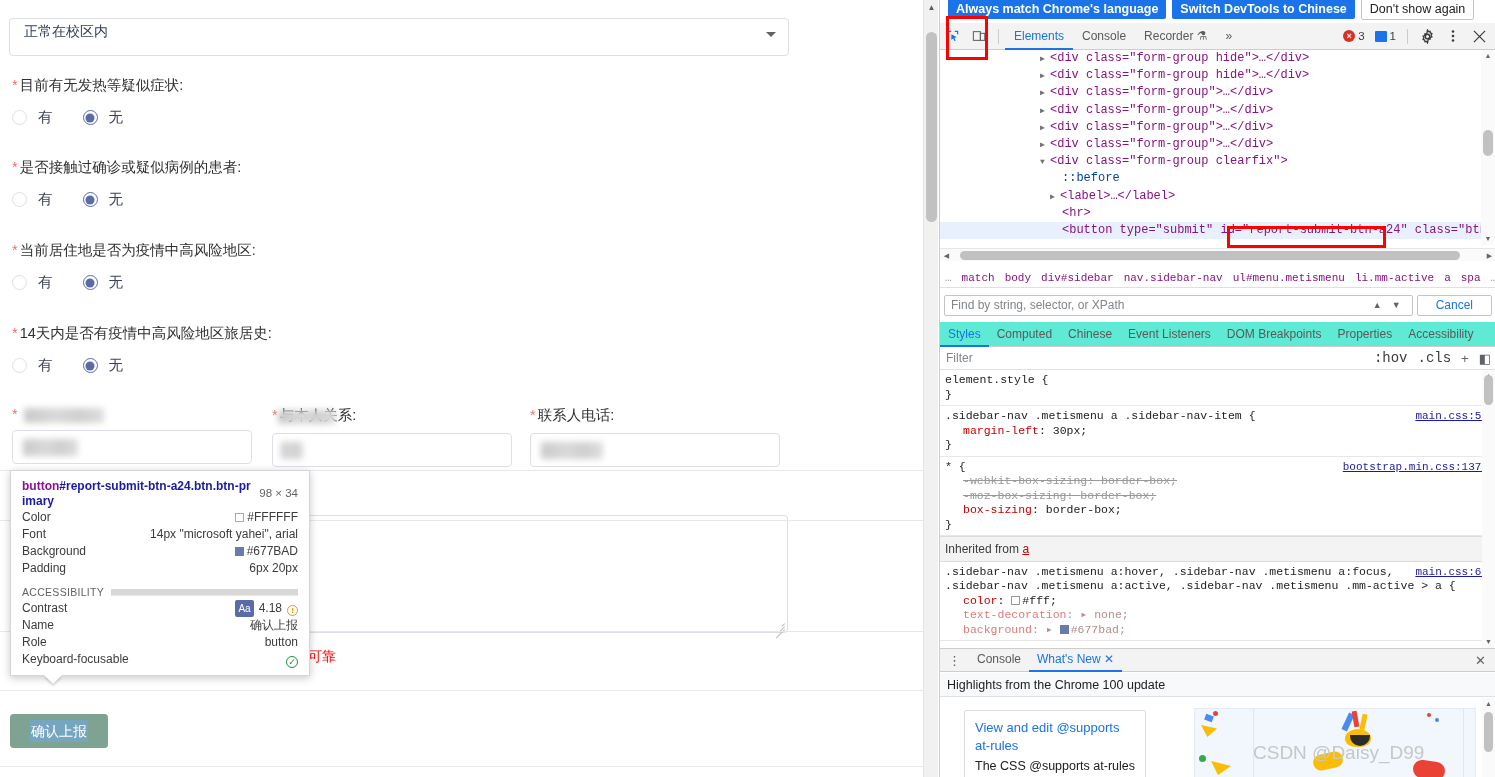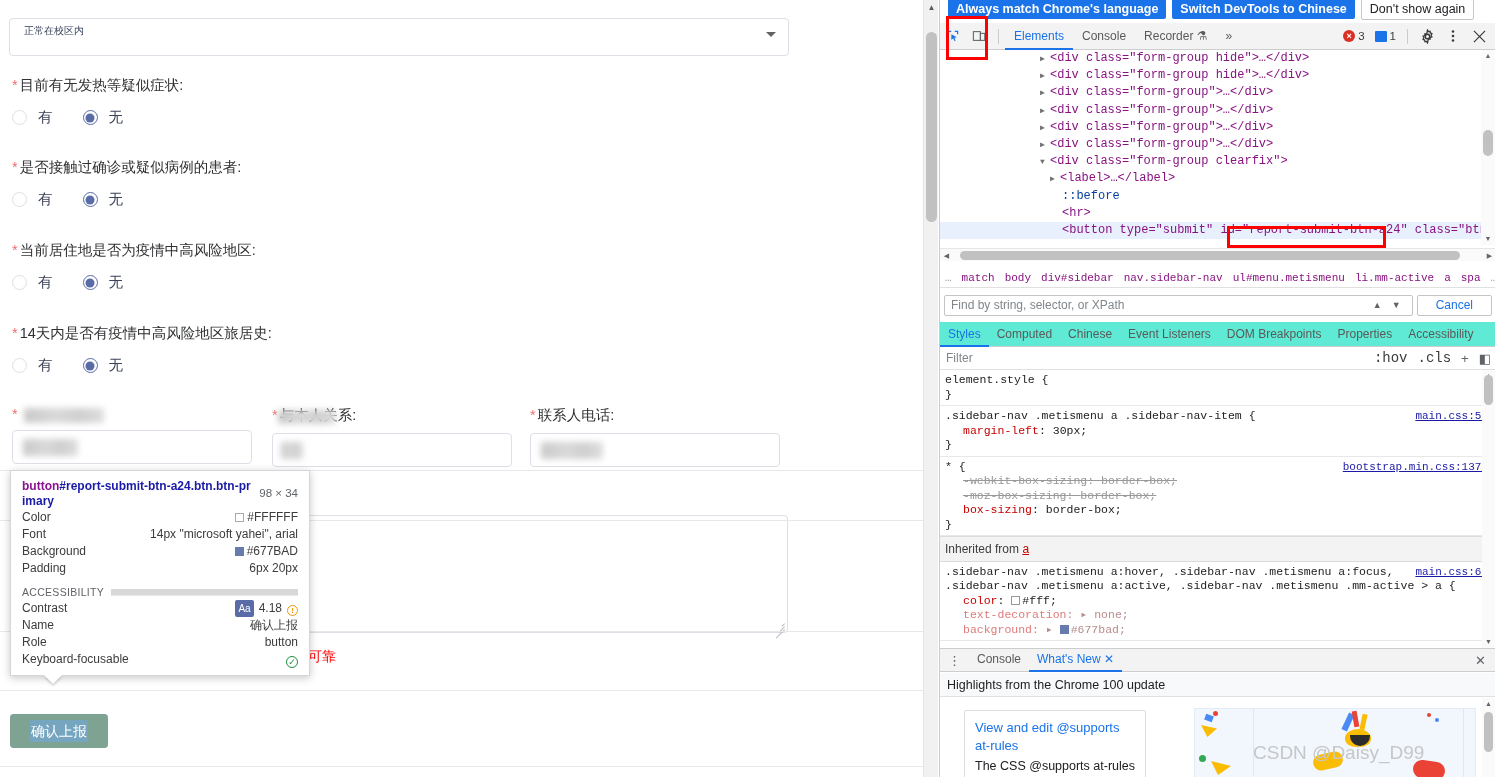--- a/index.html
+++ b/index.html
@@ -40,21 +40,21 @@
   }
   .form-select {
     width: 100%; height: 100%;
     border: 1px solid #dcdfe6; border-radius: 4px;
     background: #fff;
     position: relative;
     overflow: hidden;
   }
   .form-select .val {
     position: absolute; left: 14px; top: -7px;
-    font-size: 10px; color: #333f57;
+    font-size: 14px; color: #333f57;
     line-height: 38px;
     white-space: nowrap;
   }
   .form-select .caret {
     position: absolute; right: 12px; top: 13px;
     width: 0; height: 0;
     border-left: 5px solid transparent;
     border-right: 5px solid transparent;
     border-top: 5px solid #606266;
   }
@@ -767,22 +767,22 @@
   </div>
 
   <div class="dom-tree">
     <div class="dom-line" style="padding-left:100px;"><span class="tri">▶</span><span class="pnk">&lt;div class="form-group hide"&gt;…&lt;/div&gt;</span></div>
     <div class="dom-line" style="padding-left:100px;"><span class="tri">▶</span><span class="pnk">&lt;div class="form-group hide"&gt;…&lt;/div&gt;</span></div>
     <div class="dom-line" style="padding-left:100px;"><span class="tri">▶</span><span class="pnk">&lt;div class="form-group"&gt;…&lt;/div&gt;</span></div>
     <div class="dom-line" style="padding-left:100px;"><span class="tri">▶</span><span class="pnk">&lt;div class="form-group"&gt;…&lt;/div&gt;</span></div>
     <div class="dom-line" style="padding-left:100px;"><span class="tri">▶</span><span class="pnk">&lt;div class="form-group"&gt;…&lt;/div&gt;</span></div>
     <div class="dom-line" style="padding-left:100px;"><span class="tri">▶</span><span class="pnk">&lt;div class="form-group"&gt;…&lt;/div&gt;</span></div>
     <div class="dom-line" style="padding-left:100px;"><span class="tri">▼</span><span class="pnk">&lt;div class="form-group clearfix"&gt;</span></div>
+    <div class="dom-line" style="padding-left:122px;"><span class="psd">::before</span></div>
     <div class="dom-line" style="padding-left:110px;"><span class="tri">▶</span><span class="pnk">&lt;label&gt;…&lt;/label&gt;</span></div>
-    <div class="dom-line" style="padding-left:122px;"><span class="psd">::before</span></div>
     <div class="dom-line" style="padding-left:122px;"><span class="pnk">&lt;hr&gt;</span></div>
     <div class="dom-line sel" style="padding-left:122px;"><span class="pnk">&lt;button type="submit" id="report-submit-btn-a24" class="btn bt</span></div>
   </div>
   <div class="dom-vscroll">
     <div class="arr" style="position:absolute;left:0;top:0;width:14px;height:12px;font-size:7px;text-align:center;line-height:12px;color:#666;">▲</div>
     <div class="thumb"></div>
     <div class="arr" style="position:absolute;left:0;bottom:0;width:14px;height:12px;font-size:7px;text-align:center;line-height:12px;color:#666;">▼</div>
   </div>
   <div class="dom-hscroll">
     <div class="arr" style="left:0;">◀</div>

